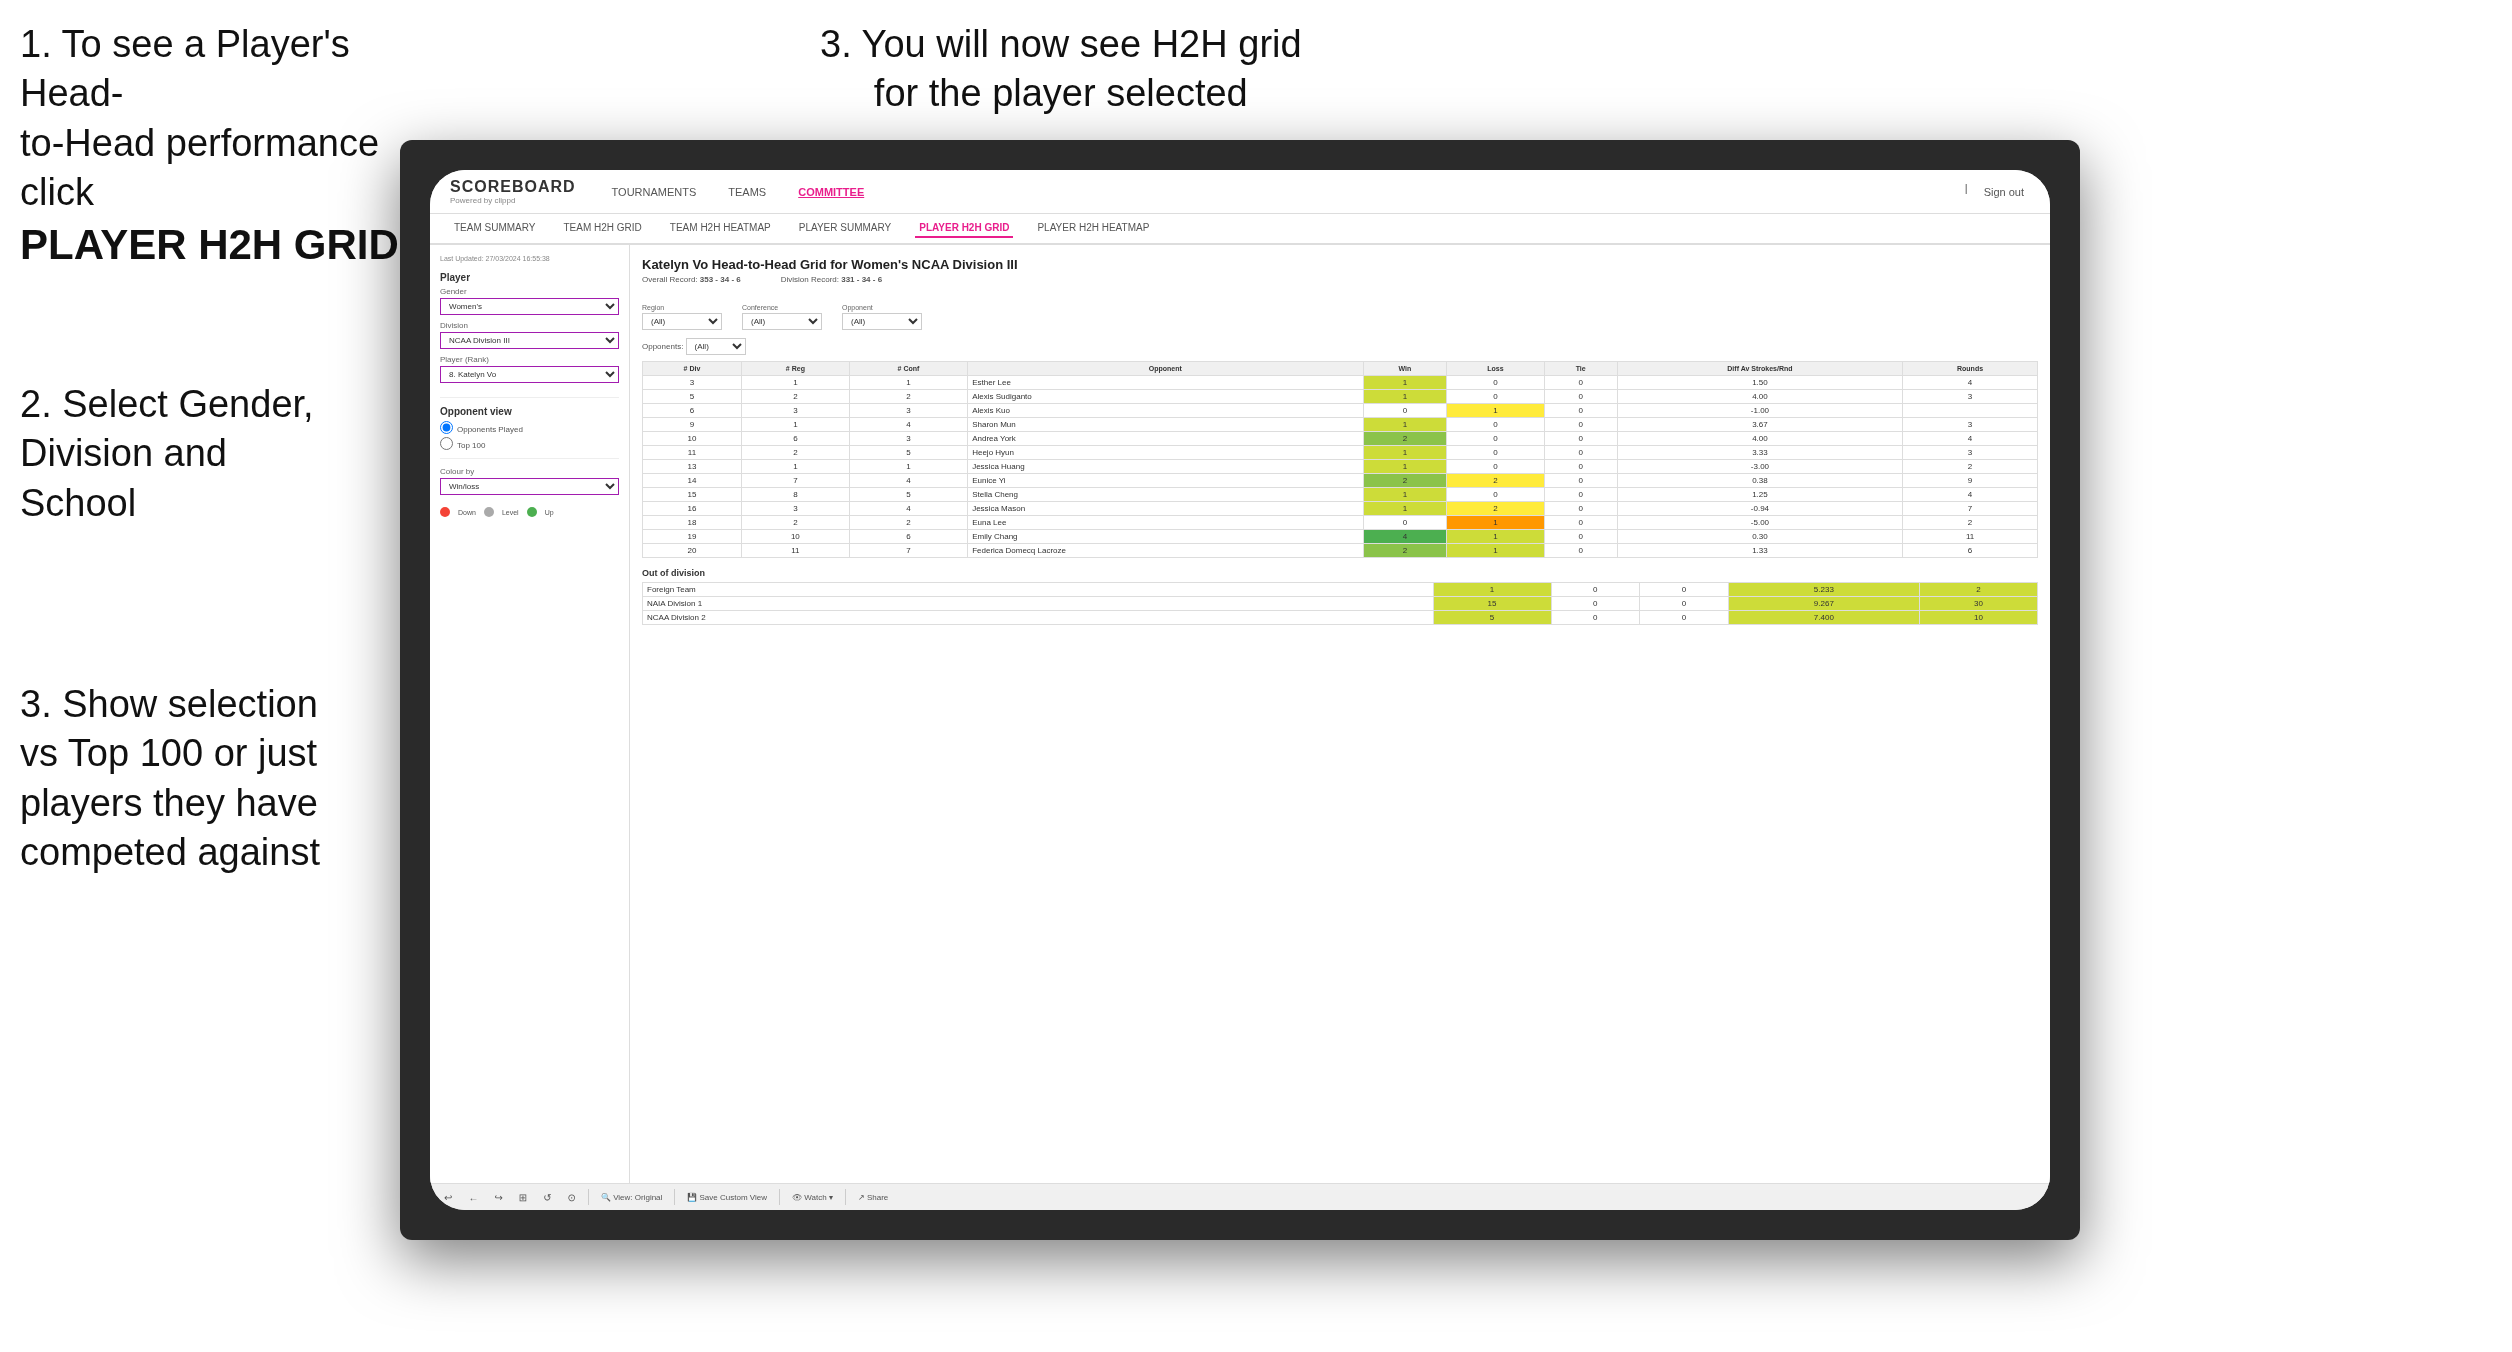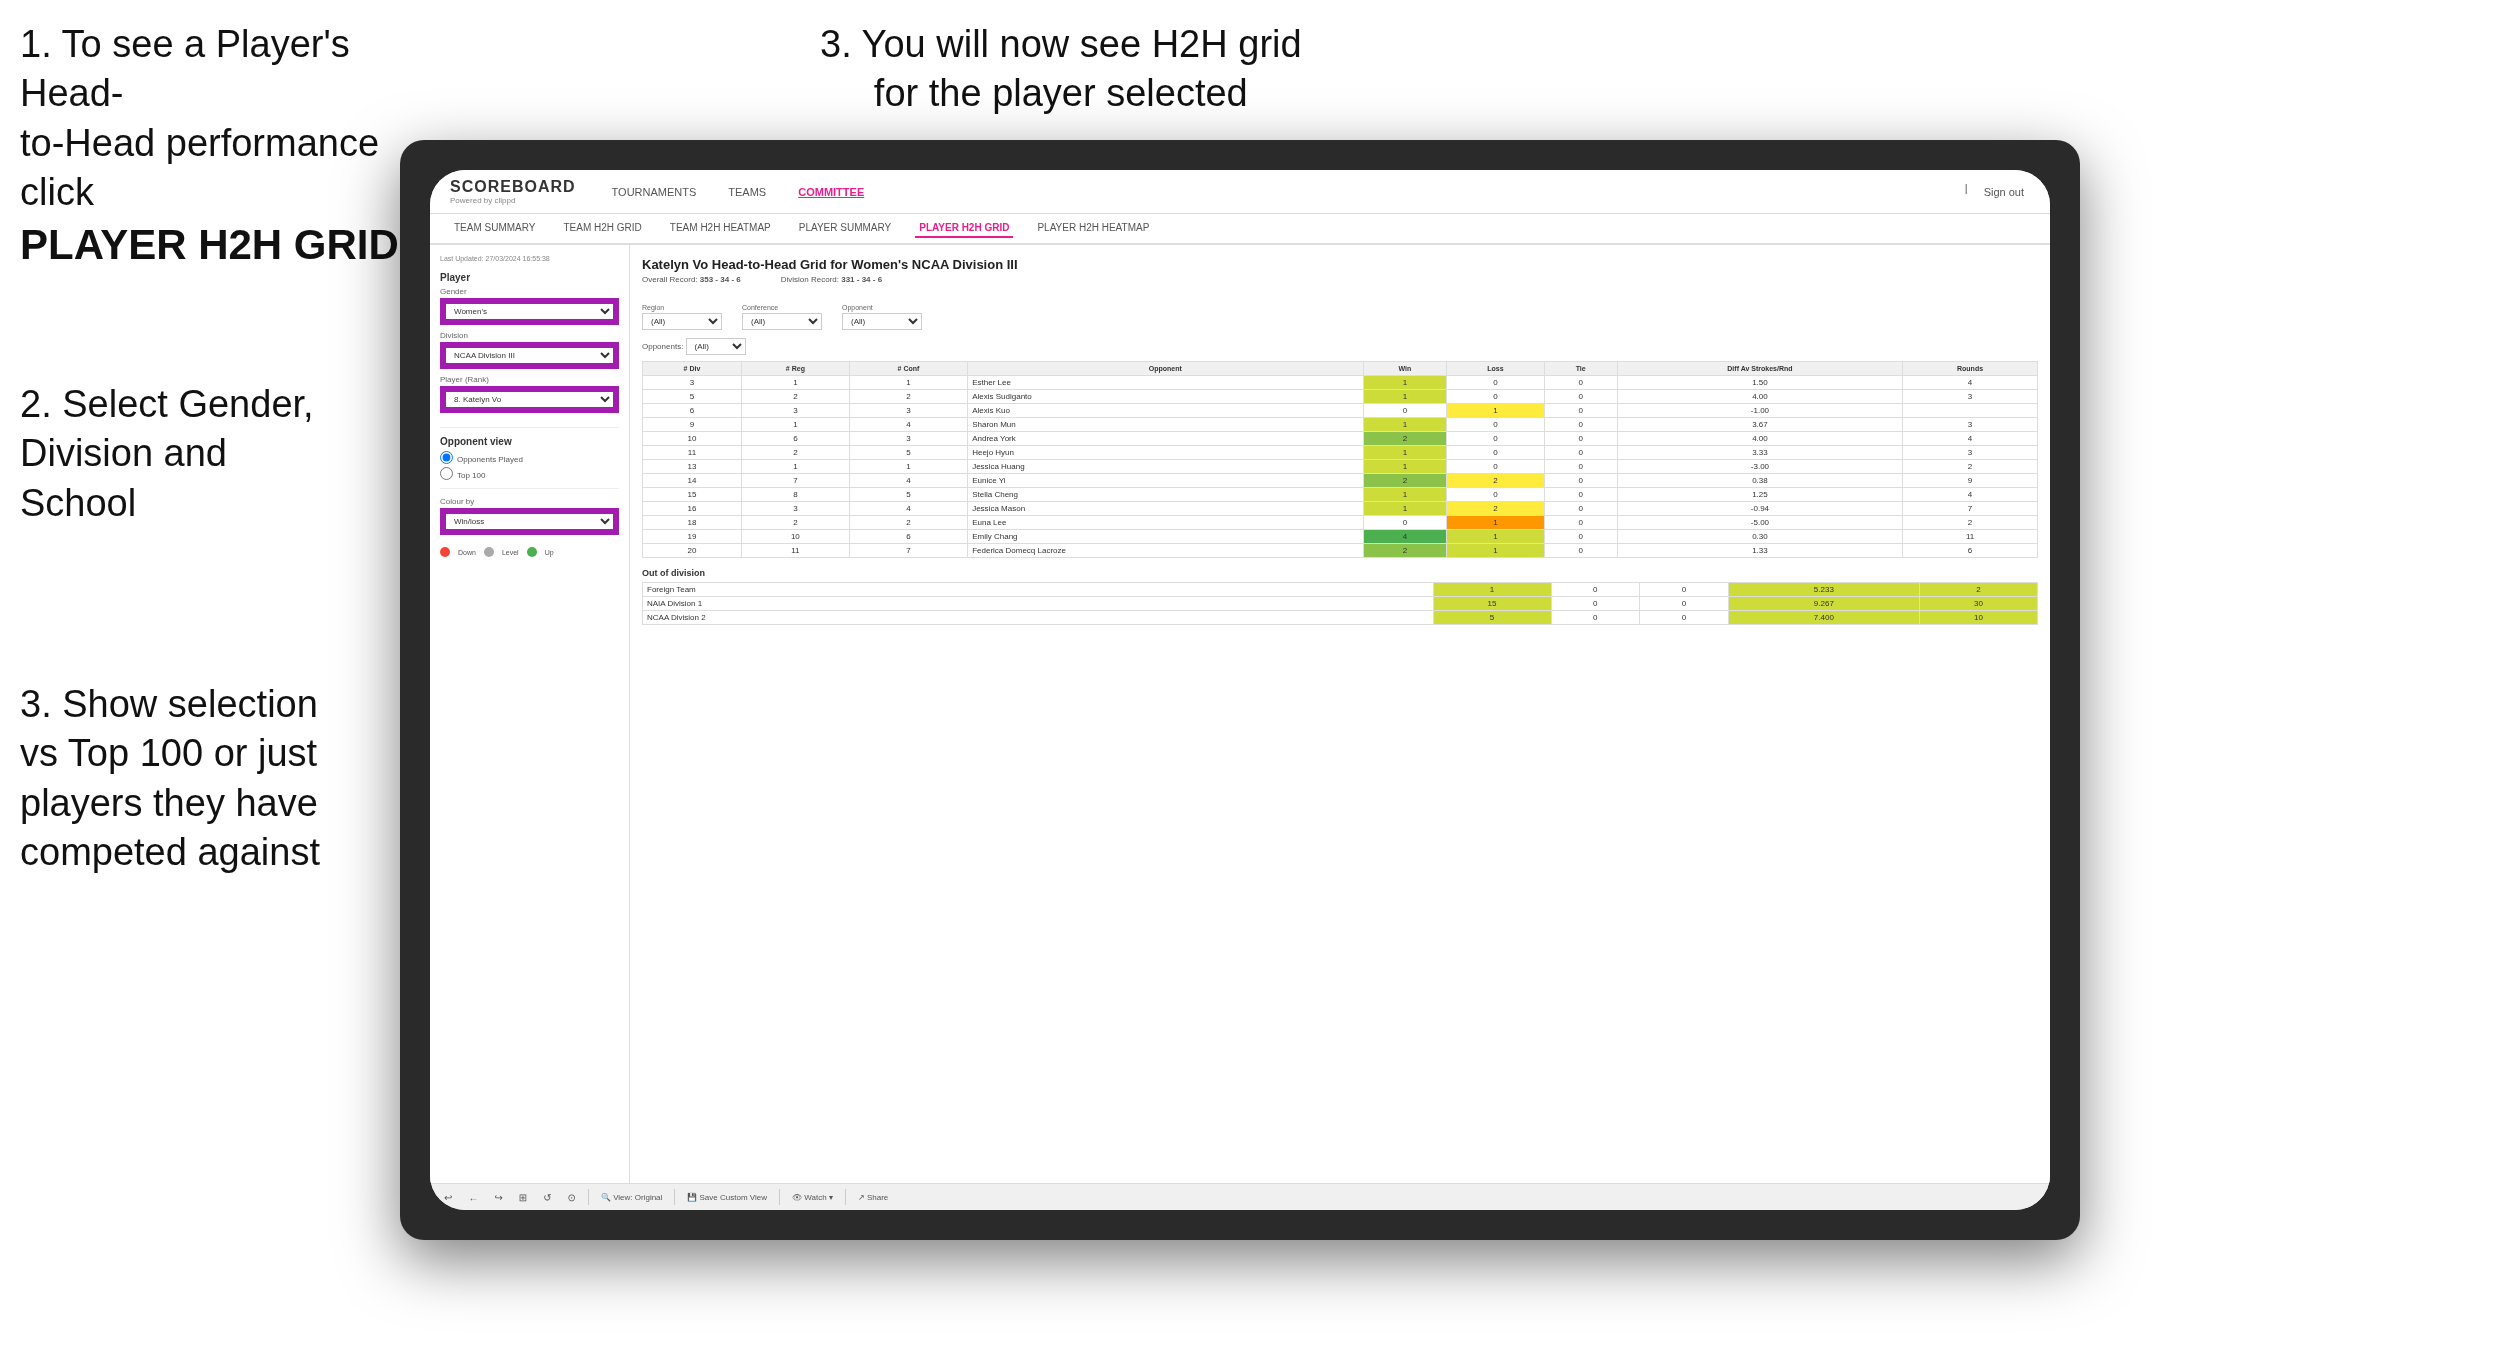--- a/index.html
+++ b/index.html
@@ -55,21 +55,21 @@
     }
 
     
     .tablet {
       position: absolute;
       top: 140px;
       left: 400px;
       width: 1680px;
       height: 1100px;
       background: #2a2a2a;
-      border-radius: 24px;
+      border-radius: 12px;
       padding: 30px;
       box-shadow: 0 20px 60px rgba(0,0,0,0.5);
     }
     .tablet-screen {
       width: 100%;
       height: 100%;
       background: #f0f0f0;
       border-radius: 35px;
       overflow: hidden;
       display: flex;
@@ -174,21 +174,21 @@
       margin: 8px 0 4px;
     }
     .sidebar-label {
       font-size: 8px;
       color: #666;
       margin-bottom: 2px;
     }
     .sidebar-select {
       width: 100%;
       font-size: 8px;
-      border: 6px solid #a21caf;
+      border: 1px solid #a21caf;
       padding: 2px 4px;
       background: #fff;
       margin-bottom: 6px;
       color: #333;
     }
     .sidebar-divider {
       border: none;
       border-top: 1px solid #eee;
       margin: 8px 0;
     }

